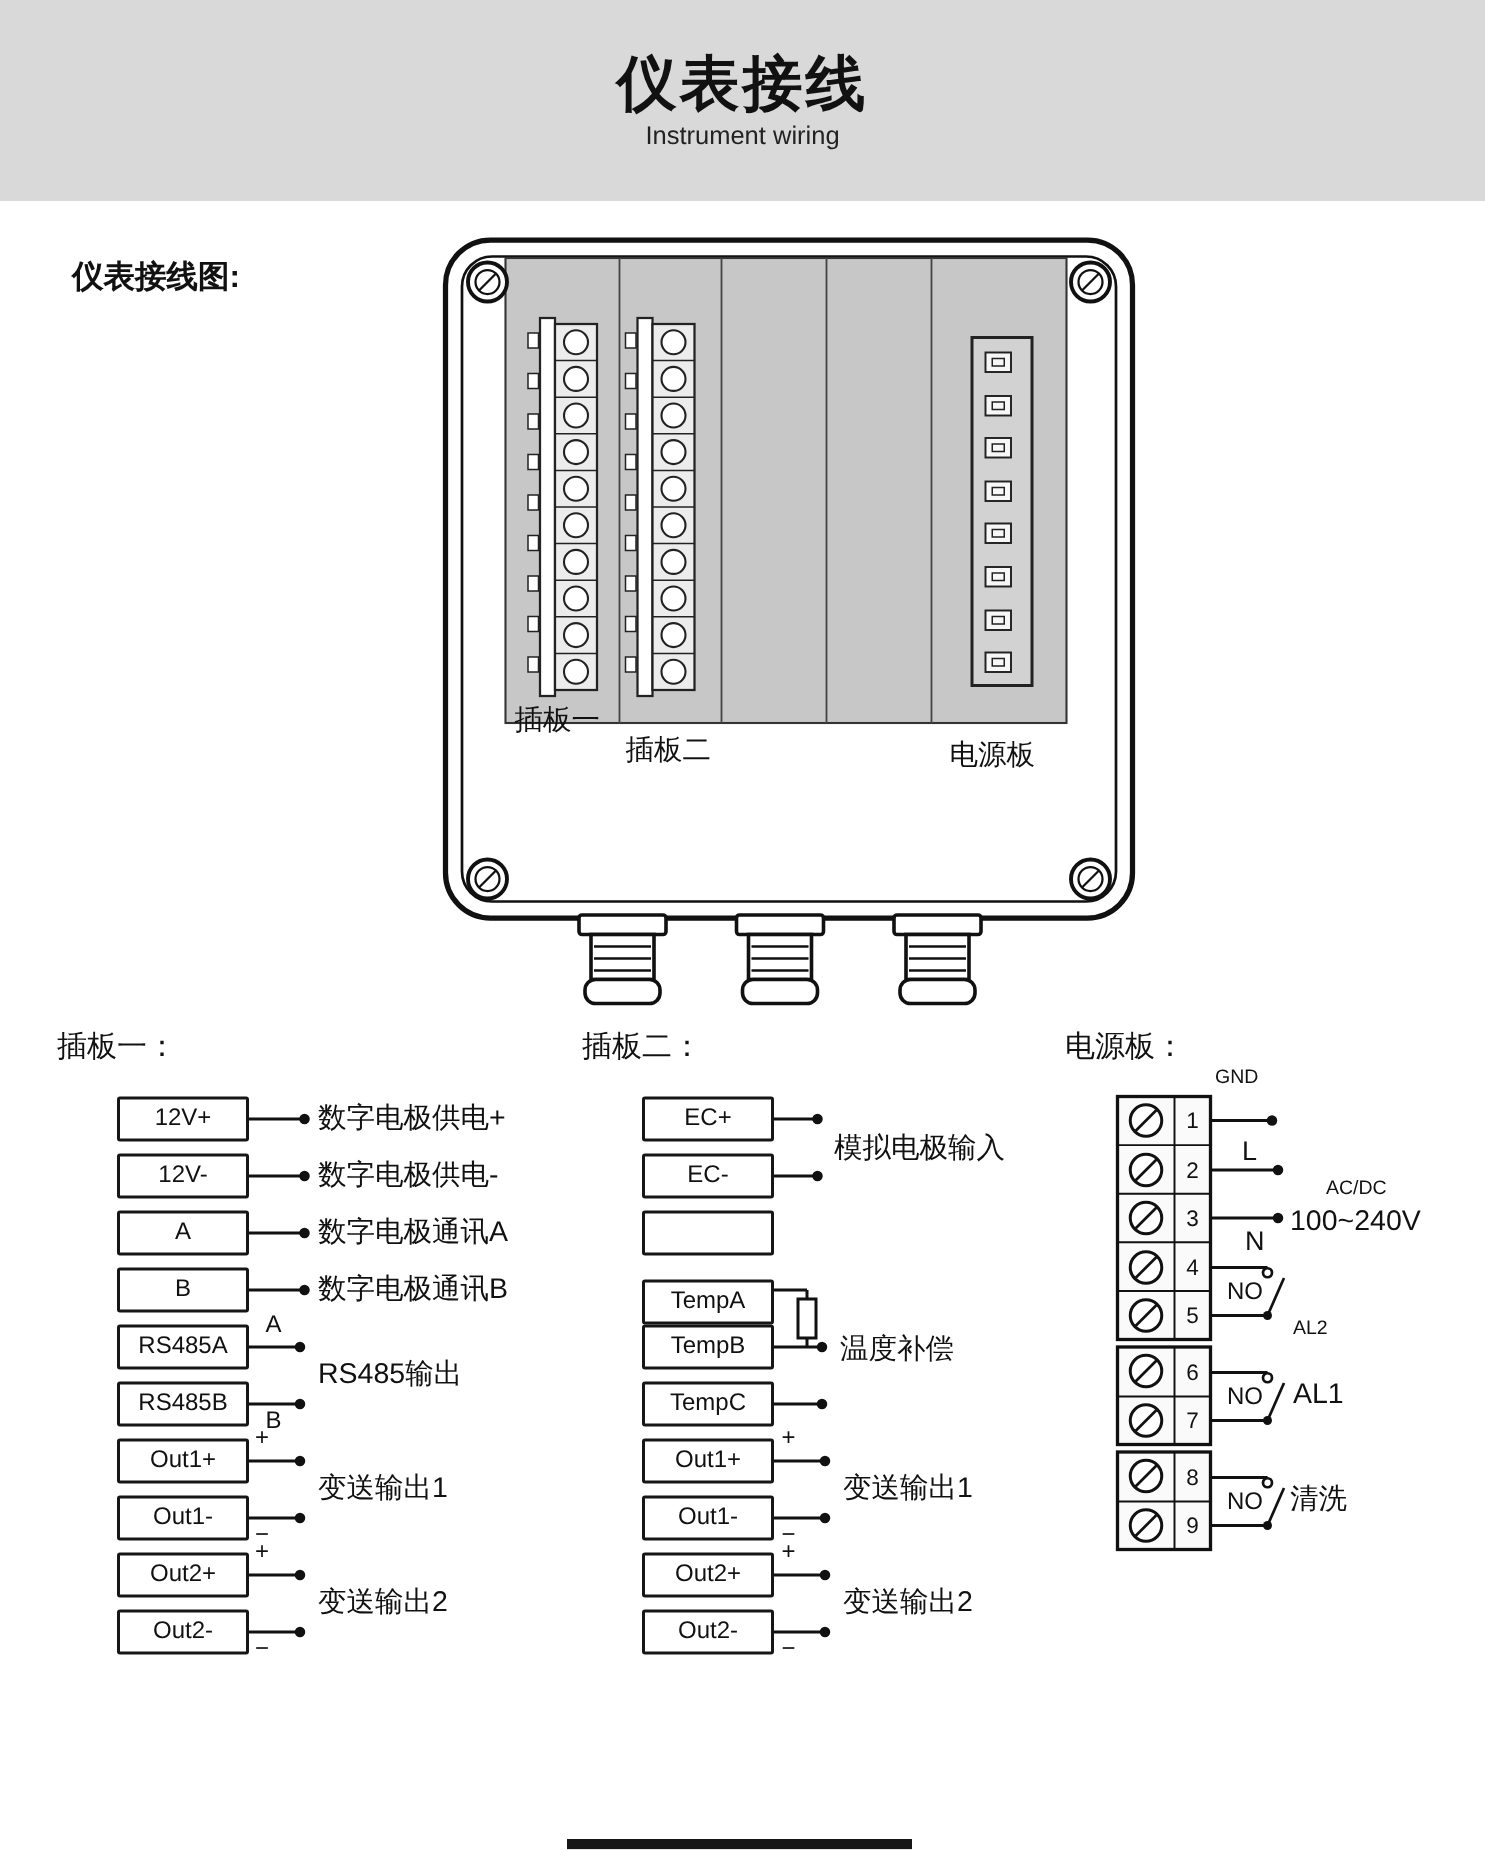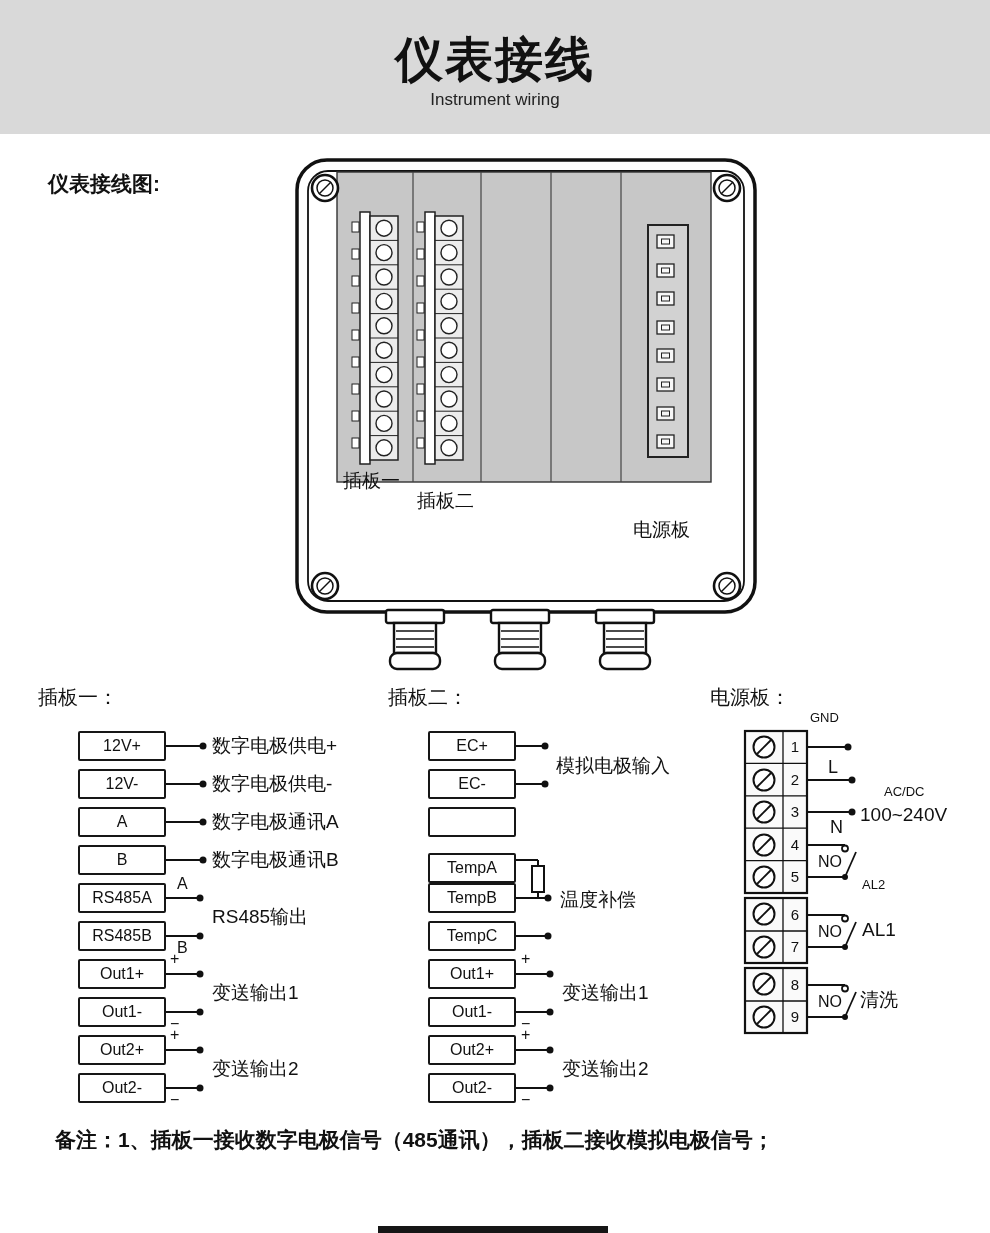--- a/index.html
+++ b/index.html
@@ -1,20 +1,20 @@
 <!DOCTYPE html>
 <html><head>
 <meta charset="utf-8">
 <style>
   * { margin:0; padding:0; box-sizing:border-box; }
   html,body { background:#ffffff; }
   .page { position:relative; width:990px; height:1233px; background:#fff; overflow:hidden;
           font-family:"Liberation Sans","DejaVu Sans",sans-serif; color:#111; }
   .banner { position:absolute; left:0; top:0; width:990px; height:134px; background:#d9d9d9; text-align:center; }
-  .banner h1 { font-size:48px; font-weight:700; letter-spacing:2px; padding-top:34px; line-height:1.1;text-align:center; }
+  .banner h1 { font-size:40px; font-weight:700; letter-spacing:2px; padding-top:34px; line-height:1.1;text-align:center; }
   .banner .sub { font-size:17px; color:#222; margin-top:3px; }
   .caption { position:absolute; left:48px; top:170px; font-size:21px; font-weight:600; }
   svg.enclosure { position:absolute; left:0; top:140px; }
   svg.wiring { position:absolute; left:0; top:680px; }
   .tbox { position:absolute; width:88px; height:30px; border:2px solid #161616; border-radius:2px;
           background:#fff; font-size:16px; line-height:26px; text-align:center; }
   .lbl { position:absolute; font-size:19px; line-height:26px; white-space:nowrap; }
   .blabel { position:absolute; font-size:19px; line-height:24px; white-space:nowrap; }
   .sec-title { position:absolute; font-size:20px; font-weight:500; white-space:nowrap; }
   .mark { position:absolute; font-size:16px; line-height:16px; font-weight:500; }
@@ -115,21 +115,21 @@
     <use href="#screw" x="325" y="446"></use>
     <use href="#screw" x="727" y="446"></use>
 
     <use href="#gland" x="386" y="470"></use>
     <use href="#gland" x="491" y="470"></use>
     <use href="#gland" x="596" y="470"></use>
   </svg>
 
   <div class="blabel" style="left:343px;top:469px">插板一</div>
   <div class="blabel" style="left:417px;top:489px">插板二</div>
-  <div class="blabel" style="left:633px;top:518px">电源板</div>
+  <div class="blabel" style="left:633px;top:492px">电源板</div>
 
   <div class="sec-title" style="left:38px;top:684px">插板一：</div>
   <div class="sec-title" style="left:388px;top:684px">插板二：</div>
   <div class="sec-title" style="left:710px;top:684px">电源板：</div>
 
   <svg class="wiring" width="990" height="440" viewBox="0 0 990 440">
     <defs>
       <g id="pscrew">
         <circle r="10.5" fill="#fff" stroke="#111" stroke-width="2"></circle>
         <line x1="-7" y1="7" x2="7" y2="-7" stroke="#111" stroke-width="1.8"></line>
@@ -264,18 +264,15 @@
   <div class="plabel" style="left:830px;top:816px;font-size:18px">N</div>
   <div class="plabel" style="left:884px;top:781px;font-size:13px">AC/DC</div>
   <div class="plabel" style="left:860px;top:804px;font-size:19px">100~240V</div>
   <div class="plabel" style="left:818px;top:851px;font-size:16px">NO</div>
   <div class="plabel" style="left:862px;top:874px;font-size:13px">AL2</div>
   <div class="plabel" style="left:818px;top:921px;font-size:16px">NO</div>
   <div class="plabel" style="left:862px;top:919px;font-size:19px">AL1</div>
   <div class="plabel" style="left:818px;top:991px;font-size:16px">NO</div>
   <div class="plabel" style="left:860px;top:989px;font-size:19px">清洗</div>
 
-  <div class="note" style="left:55px;top:1126px">
-    <span>备注：</span><span>1、插板一接收数字电极信号（485通讯），插板二接收模拟电极信号；</span>
-  </div>
 
   <div class="cropbar" style="left:378px;top:1226px;width:230px;height:7px"></div>
 </div>
 
 </body></html>

